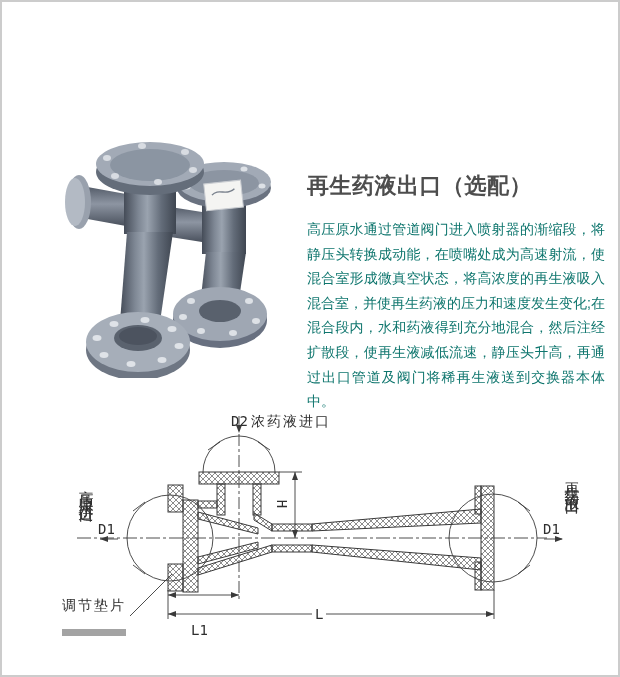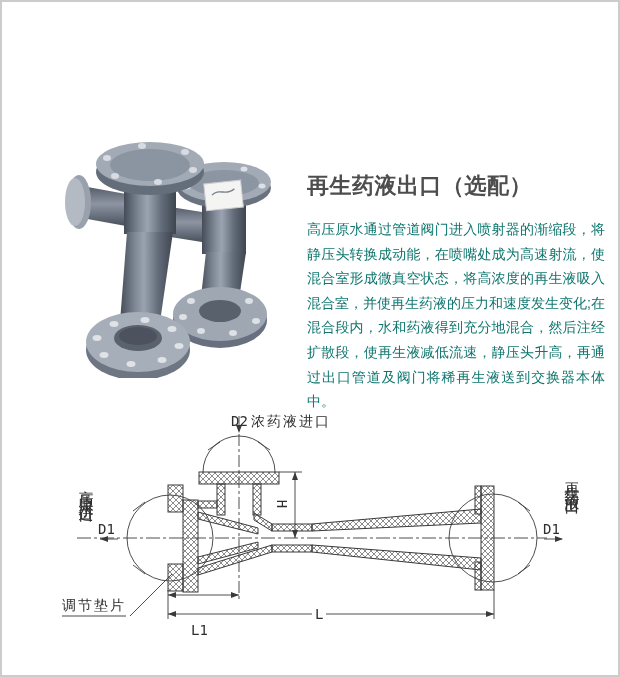--- a/index.html
+++ b/index.html
@@ -23,21 +23,21 @@
   .diagram-svg{position:absolute;left:0;top:400px;width:620px;height:277px;}
   .dlabel{position:absolute;color:#2e2e2e;white-space:nowrap;}
   .dim{font-family:"DejaVu Sans Mono",monospace;font-size:14px;}
   .cjk{font-size:14px;letter-spacing:2px;}
   .dim-bg{background:#ffffff;padding:0 3px;}
   .v-label{
     writing-mode:vertical-rl;text-orientation:upright;
     font-size:15px;letter-spacing:4px;color:#2e2e2e;
   }
   .rot90{transform:rotate(90deg);transform-origin:center;}
-  .shim-label{border-bottom:2px solid #a3a3a3;padding-bottom:0;}
+  .shim-label{border-bottom:7px solid #a3a3a3;padding-bottom:14px;}
 </style>
 </head>
 <body>
 
 <div class="page">
 
   <svg class="photo" viewBox="0 0 278 362">
     <defs>
       <linearGradient id="gBody" x1="0" y1="0" x2="1" y2="0">
         <stop offset="0" stop-color="#454c58"></stop>

